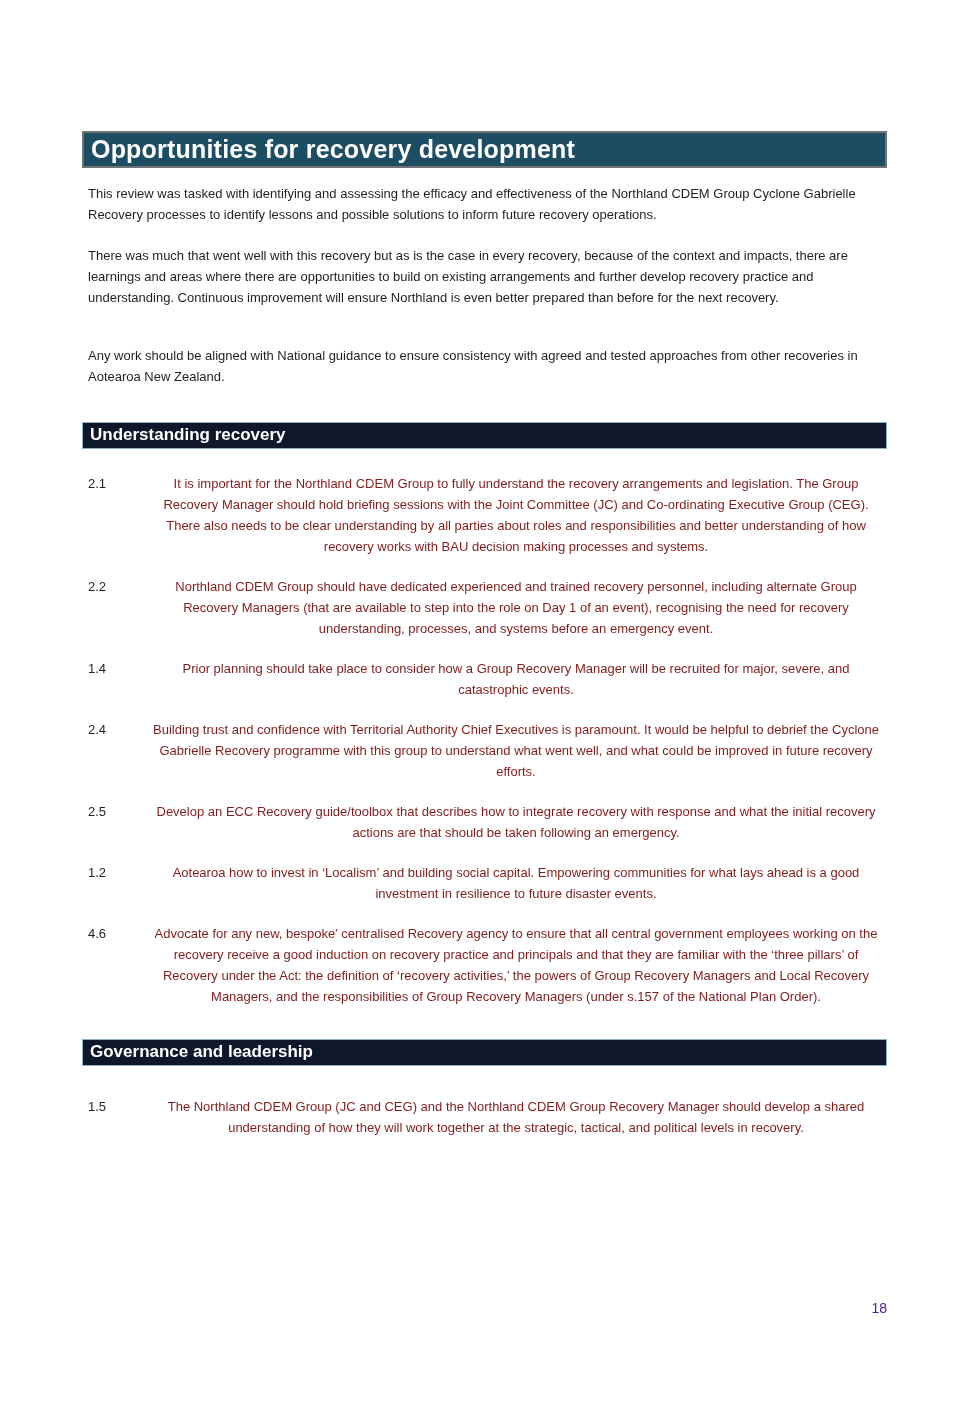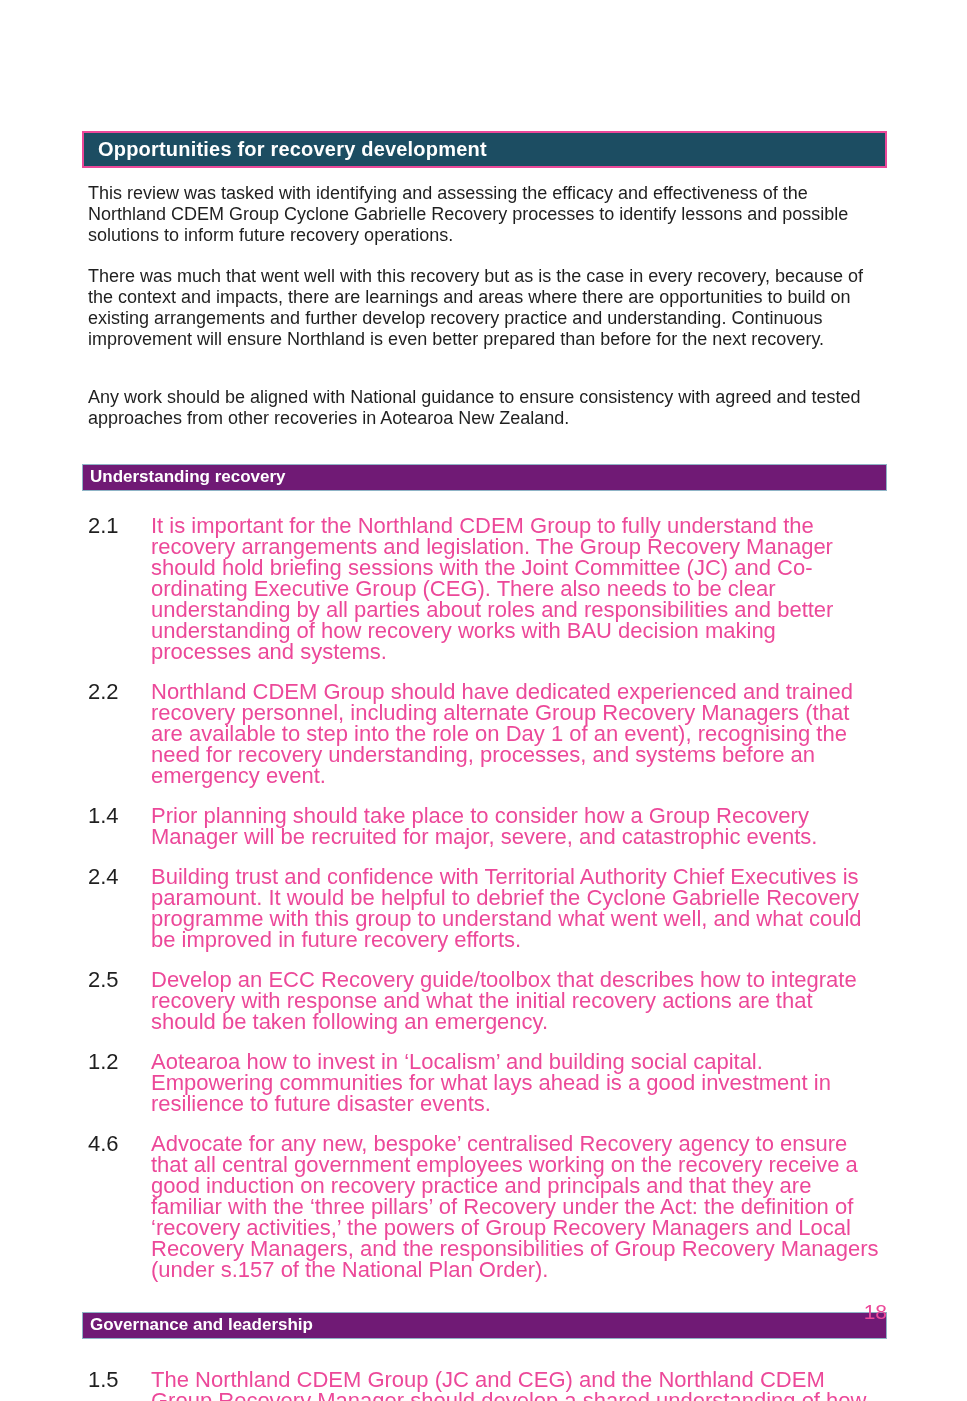--- a/index.html
+++ b/index.html
@@ -17,73 +17,74 @@
     background: #ffffff;
   }
   .content {
     position: absolute; left: 82px; top: 0;
     width: 805px;
   }
   .title-bar {
     margin-top: 131px;
     width: 805px; height: 37px;
     background: #1c4d62;
-    border: 2px solid #ec4899;
+    border: 2px solid #737373;
     color: #ffffff;
-    font-size: 20px; font-weight: bold;
+    font-size: 25px; font-weight: bold;
     line-height: 33px;
-    padding-left: 14px;
+    padding-left: 7px;
     letter-spacing: 0.2px;
   }
   .para {
     margin-left: 6px;
     width: 798px;
-    font-size: 18px;
+    font-size: 13px;
     line-height: 21px;
     color: #1f1f1f;
   }
   .para-1 { margin-top: 15px; }
   .para-2 { margin-top: 20px; }
   .para-3 { margin-top: 37px; }
   .section-bar {
     width: 805px; height: 27px;
-    background: #701a75;
+    background: #0f172a;
     border: 1px solid #8fb4c6;
     color: #ffffff;
     font-size: 17px; font-weight: bold;
     line-height: 24px;
     padding-left: 7px;
   }
   .section-bar-1 { margin-top: 35px; }
   .section-bar-2 { margin-top: 32px; }
   .item {
     display: flex;
     margin-left: 6px;
     margin-bottom: 19px;
-    font-size: 22px;
+    font-size: 13px;
     line-height: 21px;
   }
   .items-block-1 { margin-top: 24px; }
   .items-block-2 { margin-top: 30px; }
   .item-num {
     flex: 0 0 63px;
     color: #1f1f1f;
   }
   .item-text {
     width: 730px;
-    color: #ec4899;
+    color: #7f1d1d;
+    text-align: center;
   }
   .page-number {
     position: absolute;
     top: 1300px;
     left: 82px;
     width: 805px;
     text-align: right;
-    font-size: 21px;
-    color: #ec4899;
+    font-size: 14px;
+    color: #4c1d95;
   }
 </style>
 </head>
 <body>
 
 <div class="page">
   <div class="content">
 
     <div class="title-bar">
       <span>Opportunities for recovery development</span>

